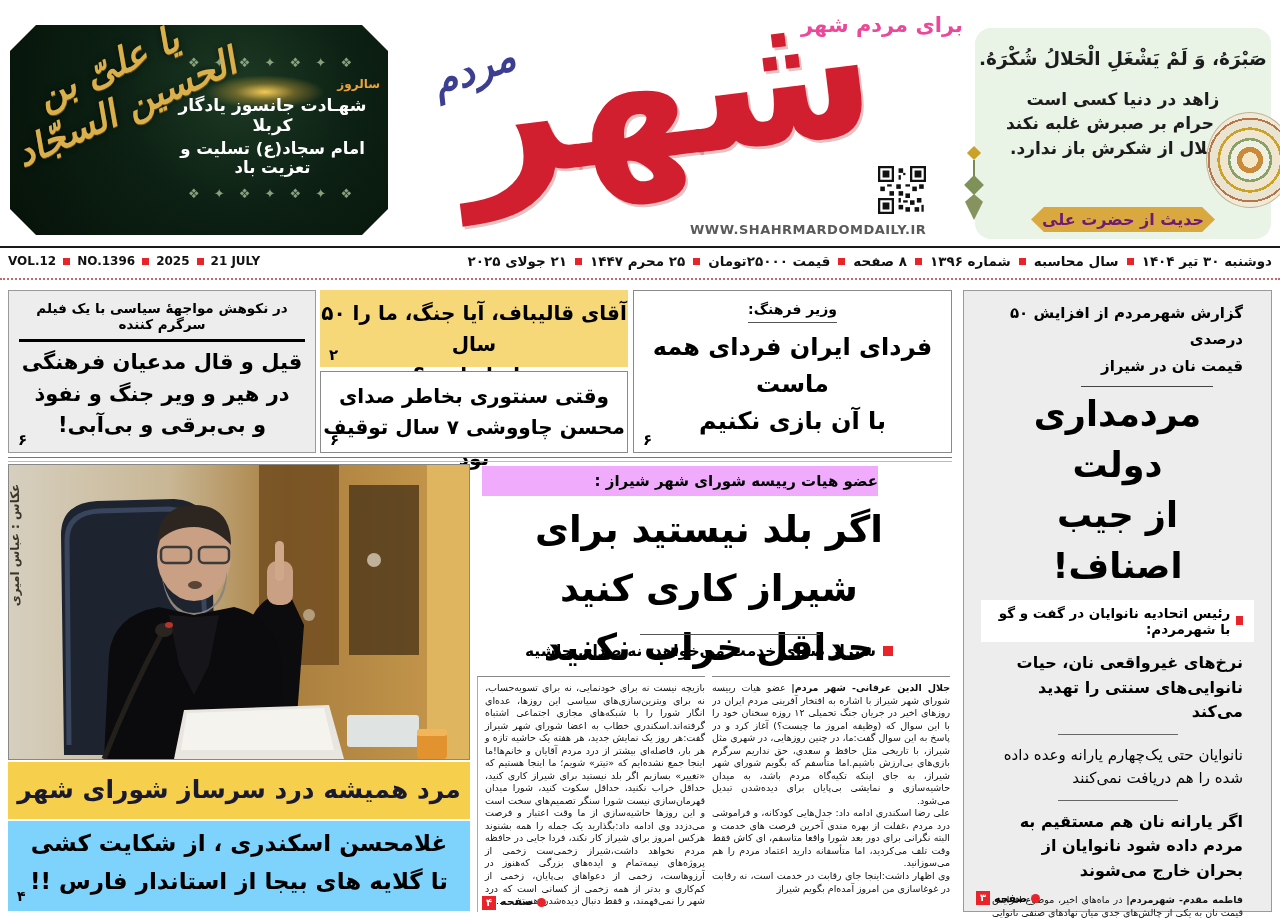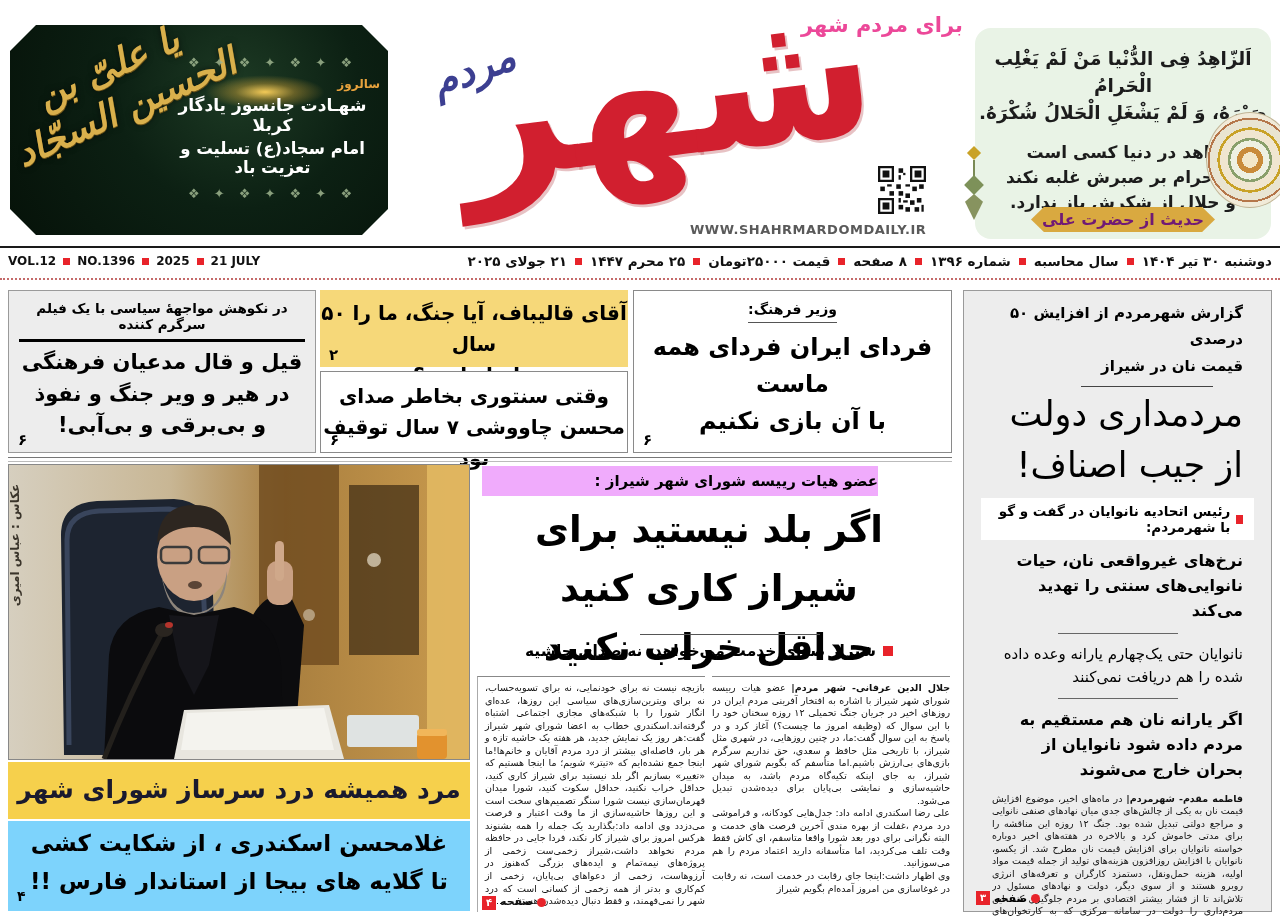--- a/index.html
+++ b/index.html
@@ -86,21 +86,21 @@
   .bs-h { font-size:20px; font-weight:bold; line-height:1.55; margin-top:9px; }
   .box-culture { left:633px; top:290px; width:319px; height:163px; text-align:center; }
   .bc-kicker { font-size:14px; font-weight:bold; margin-top:10px; display:inline-block;
     padding-bottom:5px; border-bottom:1px solid #555; }
   .bc-h { font-size:24px; font-weight:bold; line-height:1.55; margin-top:6px; }
 
   
   .nan-col { left:963px; top:290px; width:309px; height:622px; padding:9px 28px; }
   .nan-kicker { font-size:15px; font-weight:bold; line-height:1.75; text-align:right; }
   .nan-sep { width:132px; border-top:1px solid #444; margin:7px 30px 2px auto; }
-  .nan-h { font-size:35px; font-weight:normal; line-height:1.45;
+  .nan-h { text-align:center; font-size:35px; font-weight:bold; line-height:1.45;
     letter-spacing:-1px; }
   .nan-sub { background:#fff; margin:8px -11px 0; padding:5px 11px; font-size:13.5px;
     font-weight:bold; display:flex; align-items:center; gap:6px; }
   .nan-b { font-size:16px; font-weight:bold; line-height:1.55; margin-top:9px; }
   .nan-b.light { font-weight:normal; font-size:15px; }
   .bullet-sep { width:120px; border-top:1px solid #666; margin:9px auto 0; }
   .nan-body { margin-top:10px; font-size:9.5px; line-height:1.32; text-align:justify;
     height:225px; overflow:hidden; color:#111; }
   .pm { position:absolute; right:auto; left:12px; bottom:6px; display:flex; direction:rtl;
     align-items:center; gap:4px; font-size:11px; font-weight:bold; }
@@ -179,21 +179,20 @@
       <rect x="9" y="17" width="2" height="2"></rect>
         <rect x="12" y="18" width="2" height="2"></rect>
       <rect x="16" y="18" width="2" height="2"></rect>
         <rect x="19" y="17" width="1" height="3"></rect>
     </g>
   </svg>
   <div class="abs website">WWW.SHAHRMARDOMDAILY.IR</div>
 
   <div class="abs hadith">
     <div class="had-ar">
-      <div>اَلزّاهِدُ فِی الدُّنْیا مَنْ لَمْ یَغْلِب الْحَرامُ</div>
       <div>صَبْرَهُ، وَ لَمْ یَشْغَلِ الْحَلالُ شُکْرَهُ.</div>
     </div>
     <div class="had-fa">
       <div>زاهد در دنیا کسی است</div>
       <div>که حرام بر صبرش غلبه نکند</div>
       <div>و حلال از شکرش باز ندارد.</div>
     </div>
     <div class="had-banner">حدیث از حضرت علی (ع)</div>
   </div>
   <div class="abs mandala"></div>

